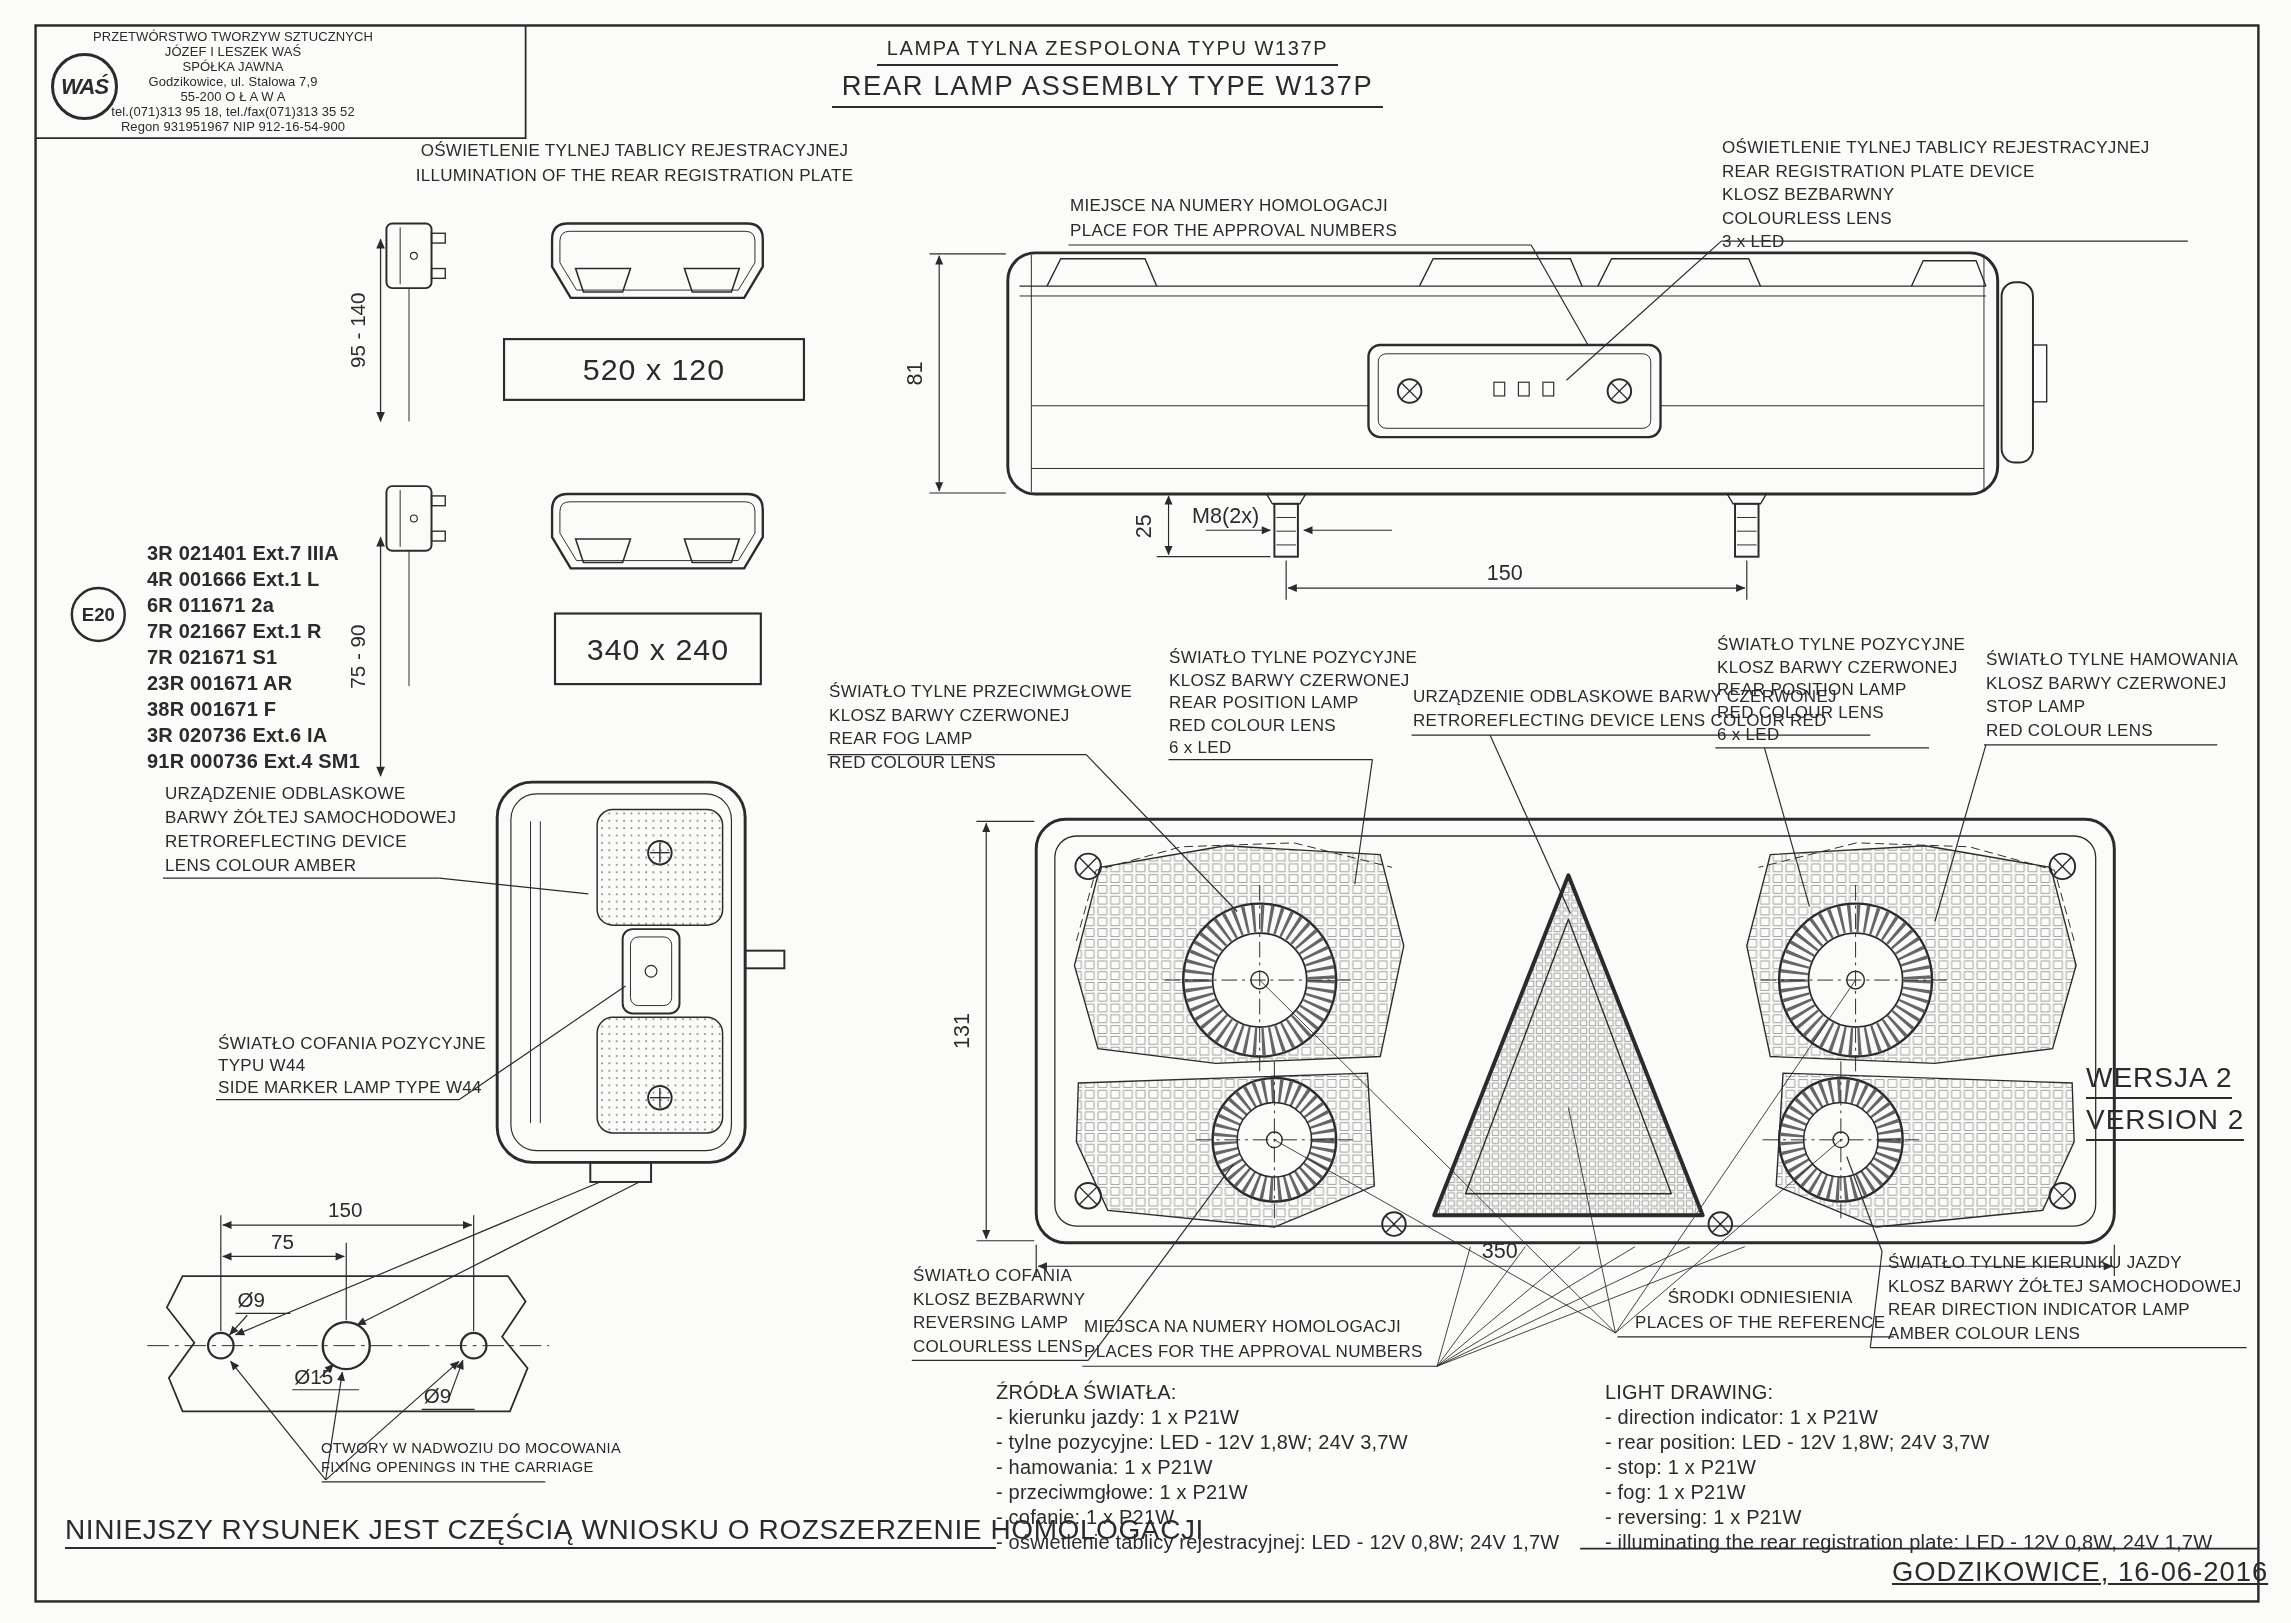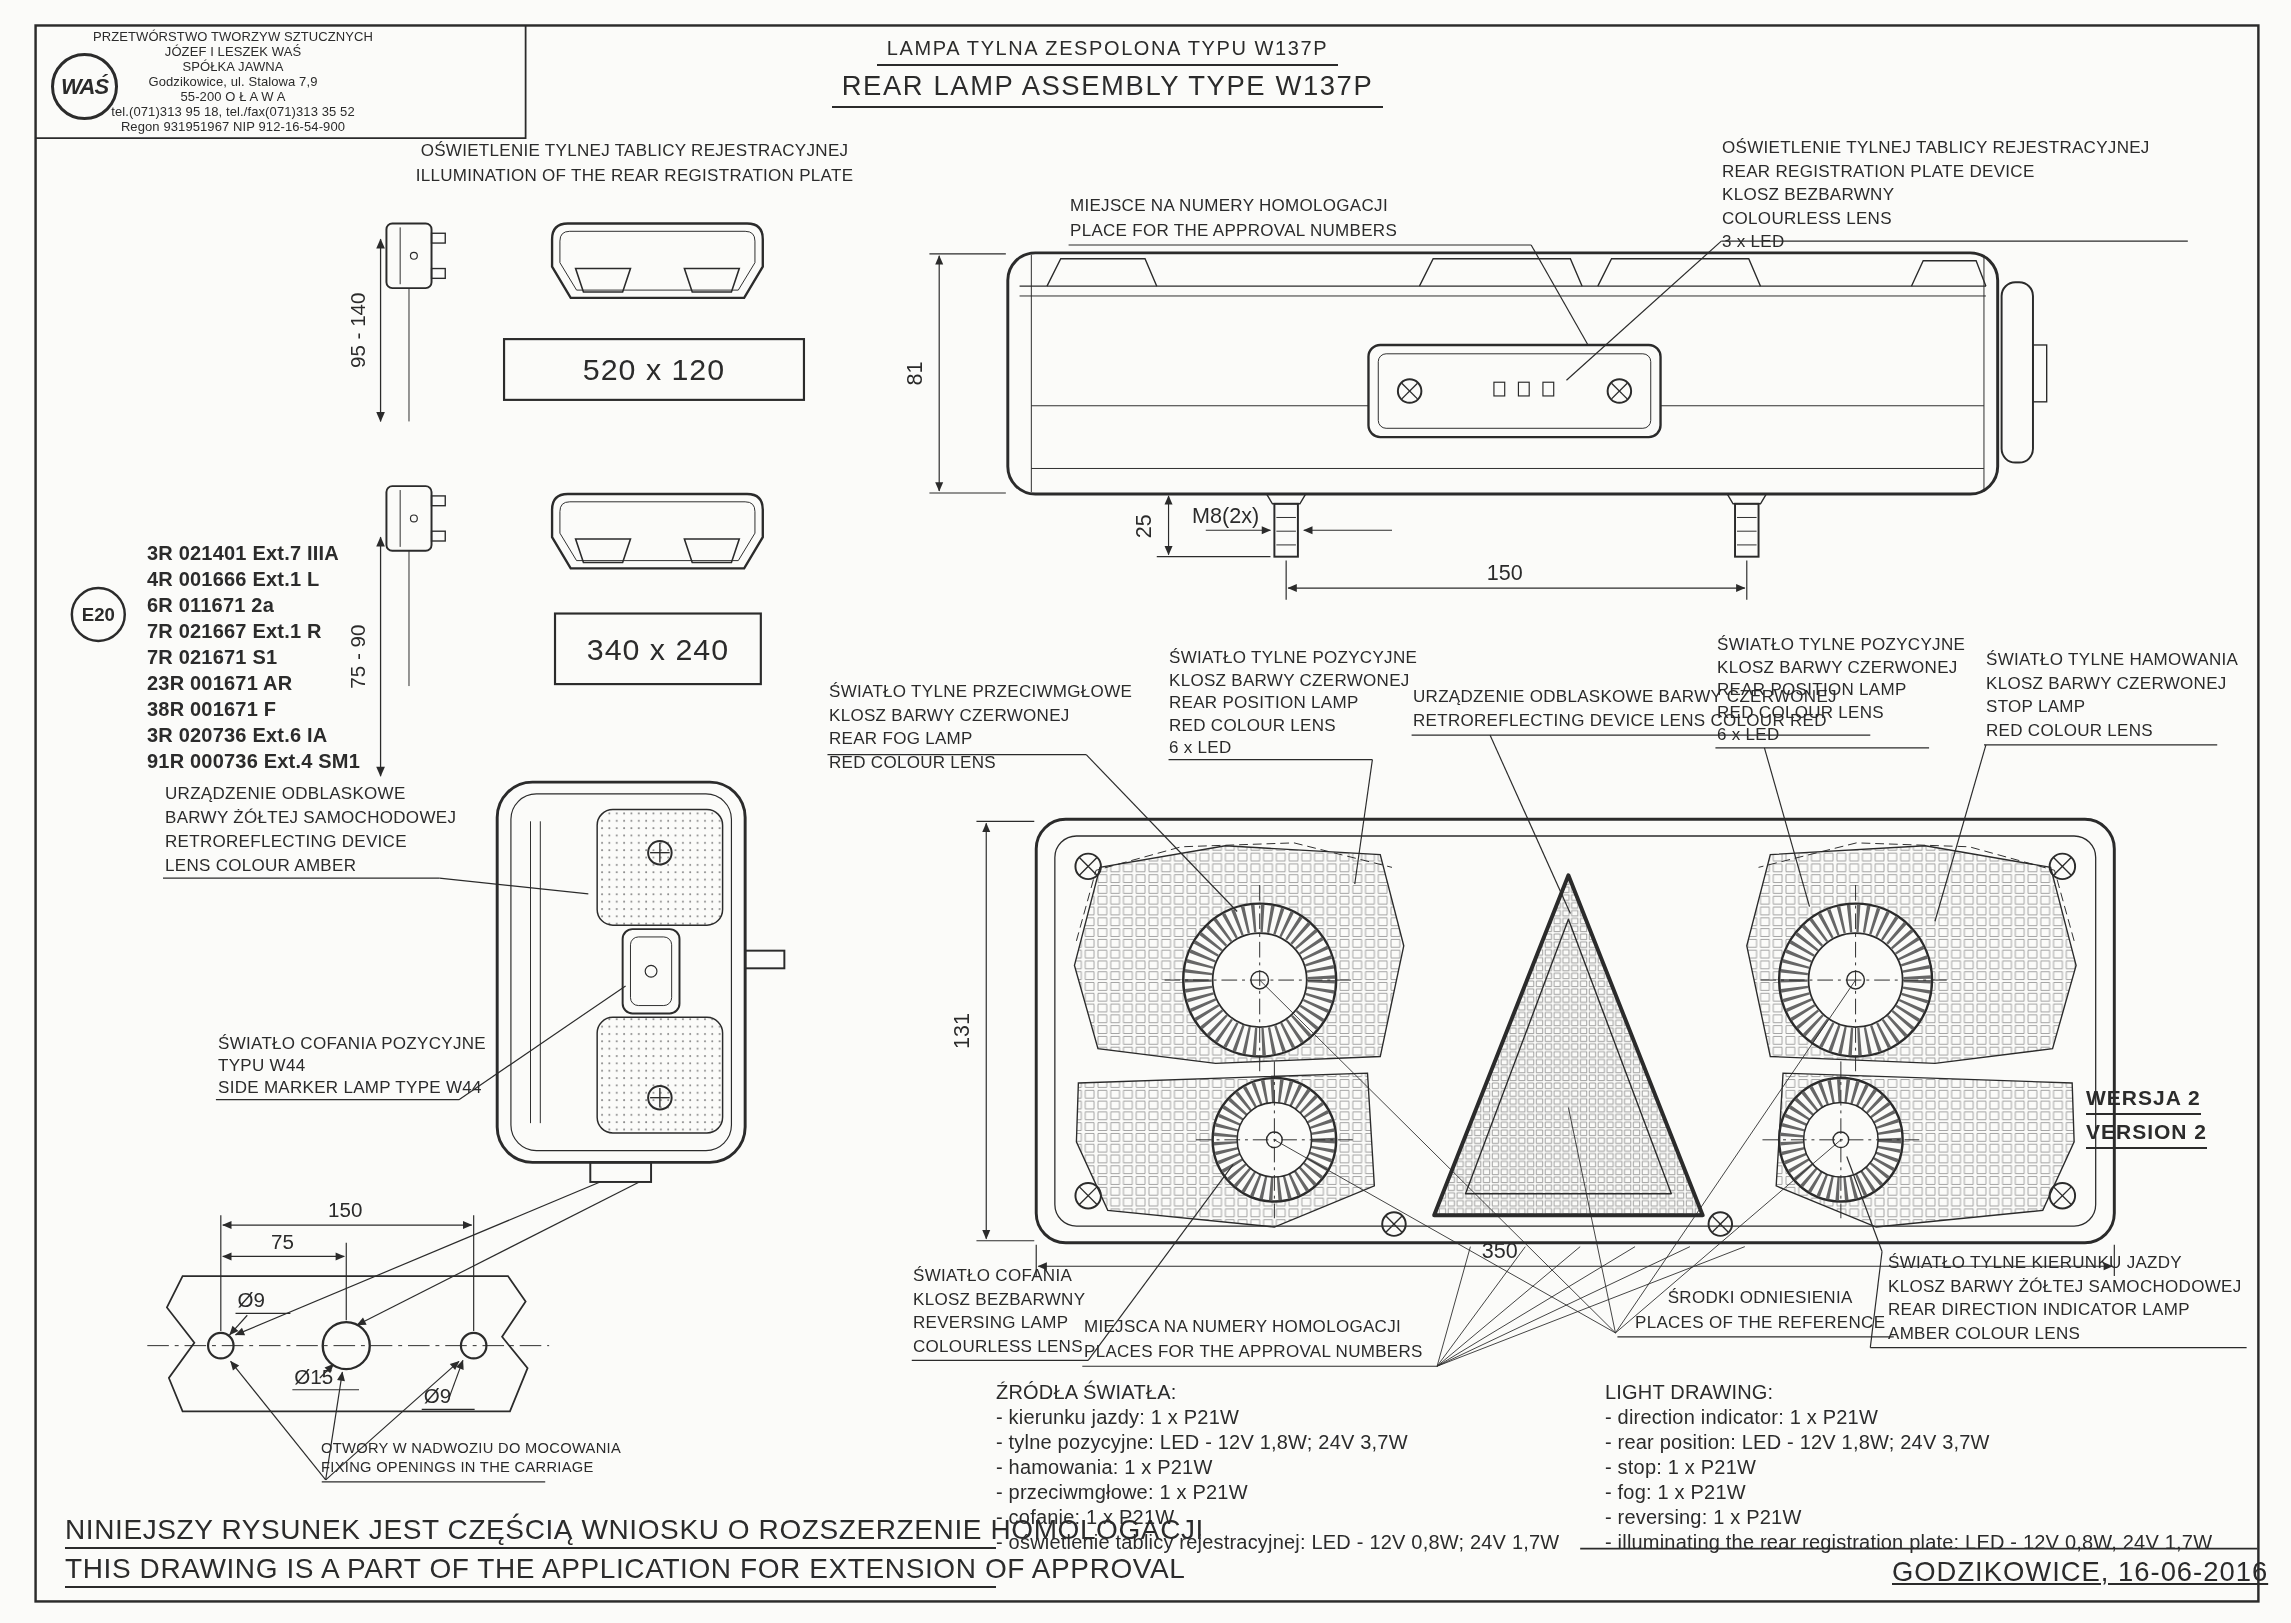--- a/index.html
+++ b/index.html
@@ -17,21 +17,21 @@
   .title-block{left:784px;top:37px;width:647px;text-align:center;}
   .title-line{display:inline-block;border-bottom:2.2px solid #2b2b2b;padding:0 9.8px 3.9px;
               font-size:20px;letter-spacing:1.6px;margin-bottom:3.9px;}
   .title-line2{font-size:27.4px;}
   .illum{left:382px;top:139px;width:505px;font-size:17px;line-height:24.5px;text-align:center;letter-spacing:0.3px;}
   .approvals{left:147px;top:540px;font-size:20px;line-height:26px;font-weight:bold;letter-spacing:0.2px;white-space:nowrap;}
   .srcs{font-size:20px;line-height:25px;letter-spacing:0.2px;white-space:nowrap;}
   .footer{left:65px;top:1514px;width:931px;}
   .footer div{font-size:28px;letter-spacing:0.6px;border-bottom:2.2px solid #2b2b2b;
               padding-bottom:1px;margin-bottom:3.9px;white-space:nowrap;}
-  .version{left:2086px;top:1086px;font-size:21px;letter-spacing:1px;font-weight:bold;}
+  .version{left:2086px;top:1062px;font-size:28px;letter-spacing:1px;}
   .version div{display:inline-block;border-bottom:2px solid #2b2b2b;padding-bottom:2.9px;margin-bottom:4.9px;}
   .issue{left:1892px;top:1556px;width:361px;text-align:right;font-size:27.4px;letter-spacing:1px;white-space:nowrap;text-decoration:underline;}
   .small{font-size:14.7px;line-height:18.6px;}
 </style>
 </head>
 <body>
 
 <div class="page">
 
 <svg class="draw" width="2292" height="1623" viewBox="0 0 2338 1656">
@@ -523,19 +523,18 @@
   <div>- direction indicator: 1 x P21W</div>
   <div>- rear position: LED - 12V 1,8W;   24V 3,7W</div>
   <div>- stop: 1 x P21W</div>
   <div>- fog: 1 x P21W</div>
   <div>- reversing: 1 x P21W</div>
   <div>- illuminating the rear registration plate: LED - 12V 0,8W,  24V 1,7W</div>
 </div>
 
 <div class="abs footer">
   <div>NINIEJSZY RYSUNEK JEST CZĘŚCIĄ  WNIOSKU O  ROZSZERZENIE HOMOLOGACJI</div>
-  <div>THIS DRAWING IS A PART OF THE APPLICATION FOR EXTENSION OF  APPROVAL</div>
 </div>
 
 <div class="abs issue">GODZIKOWICE,  16-06-2016</div>
 
 </div>
 
 
 </body></html>

